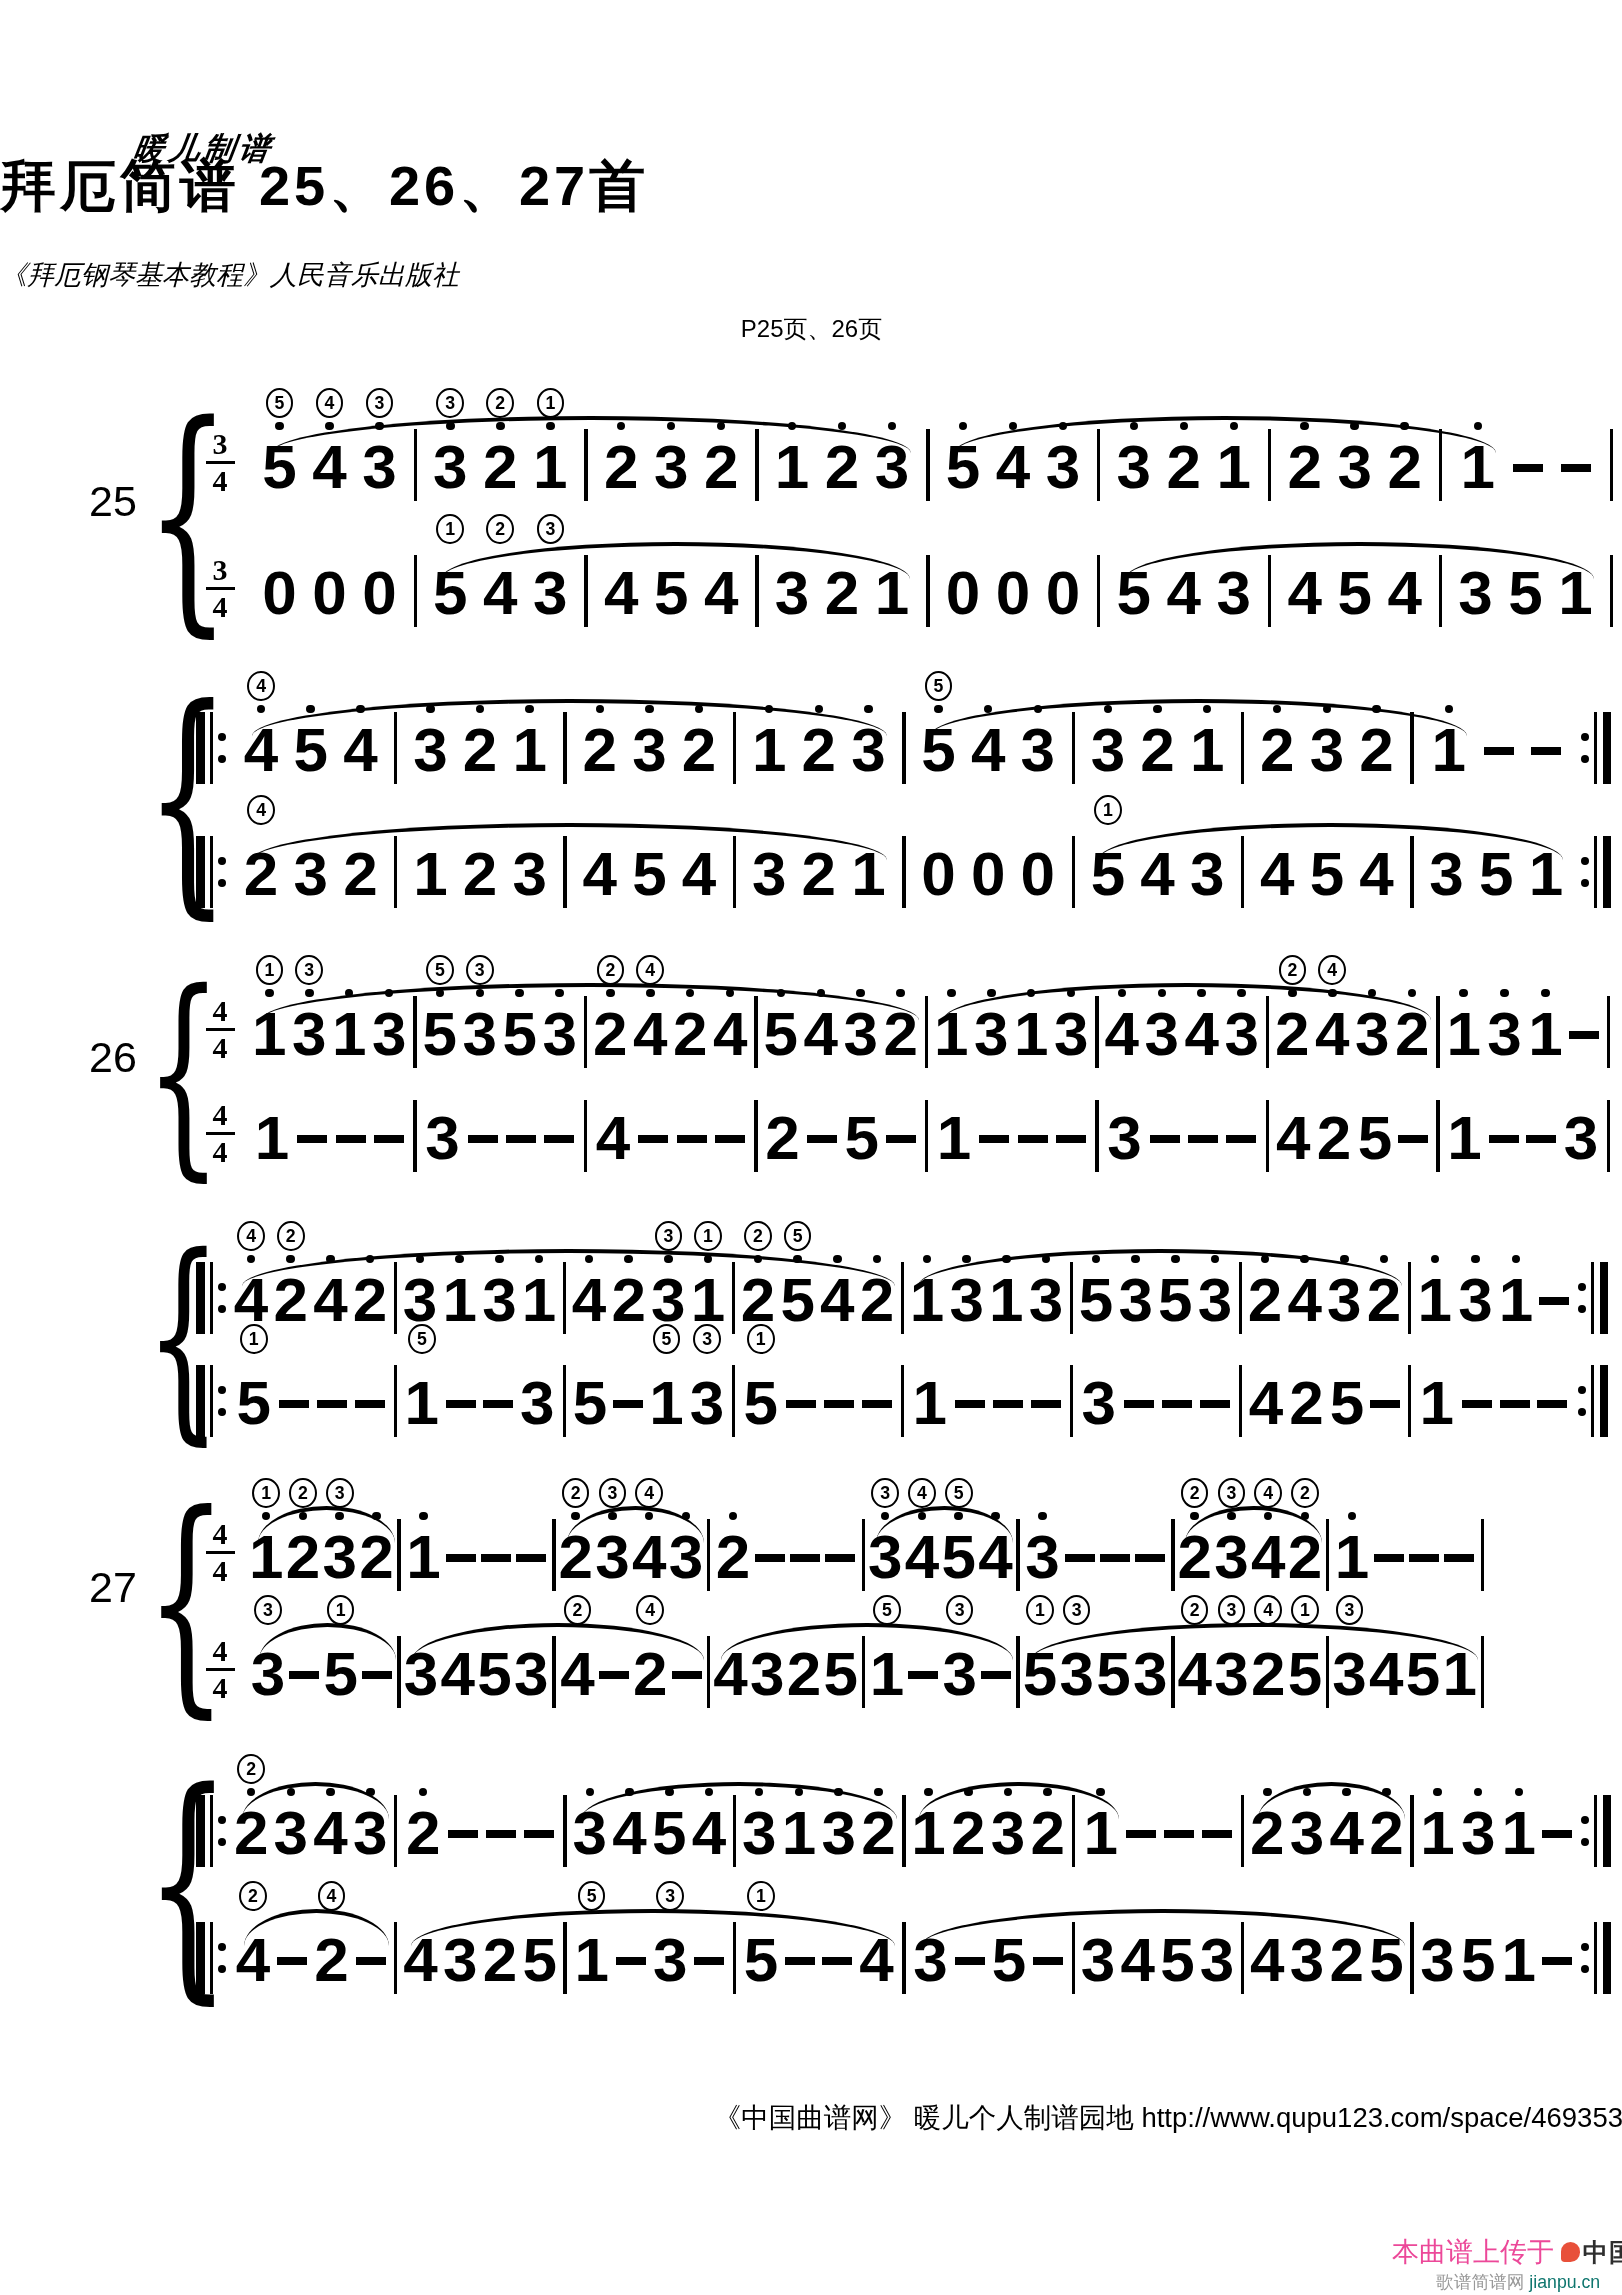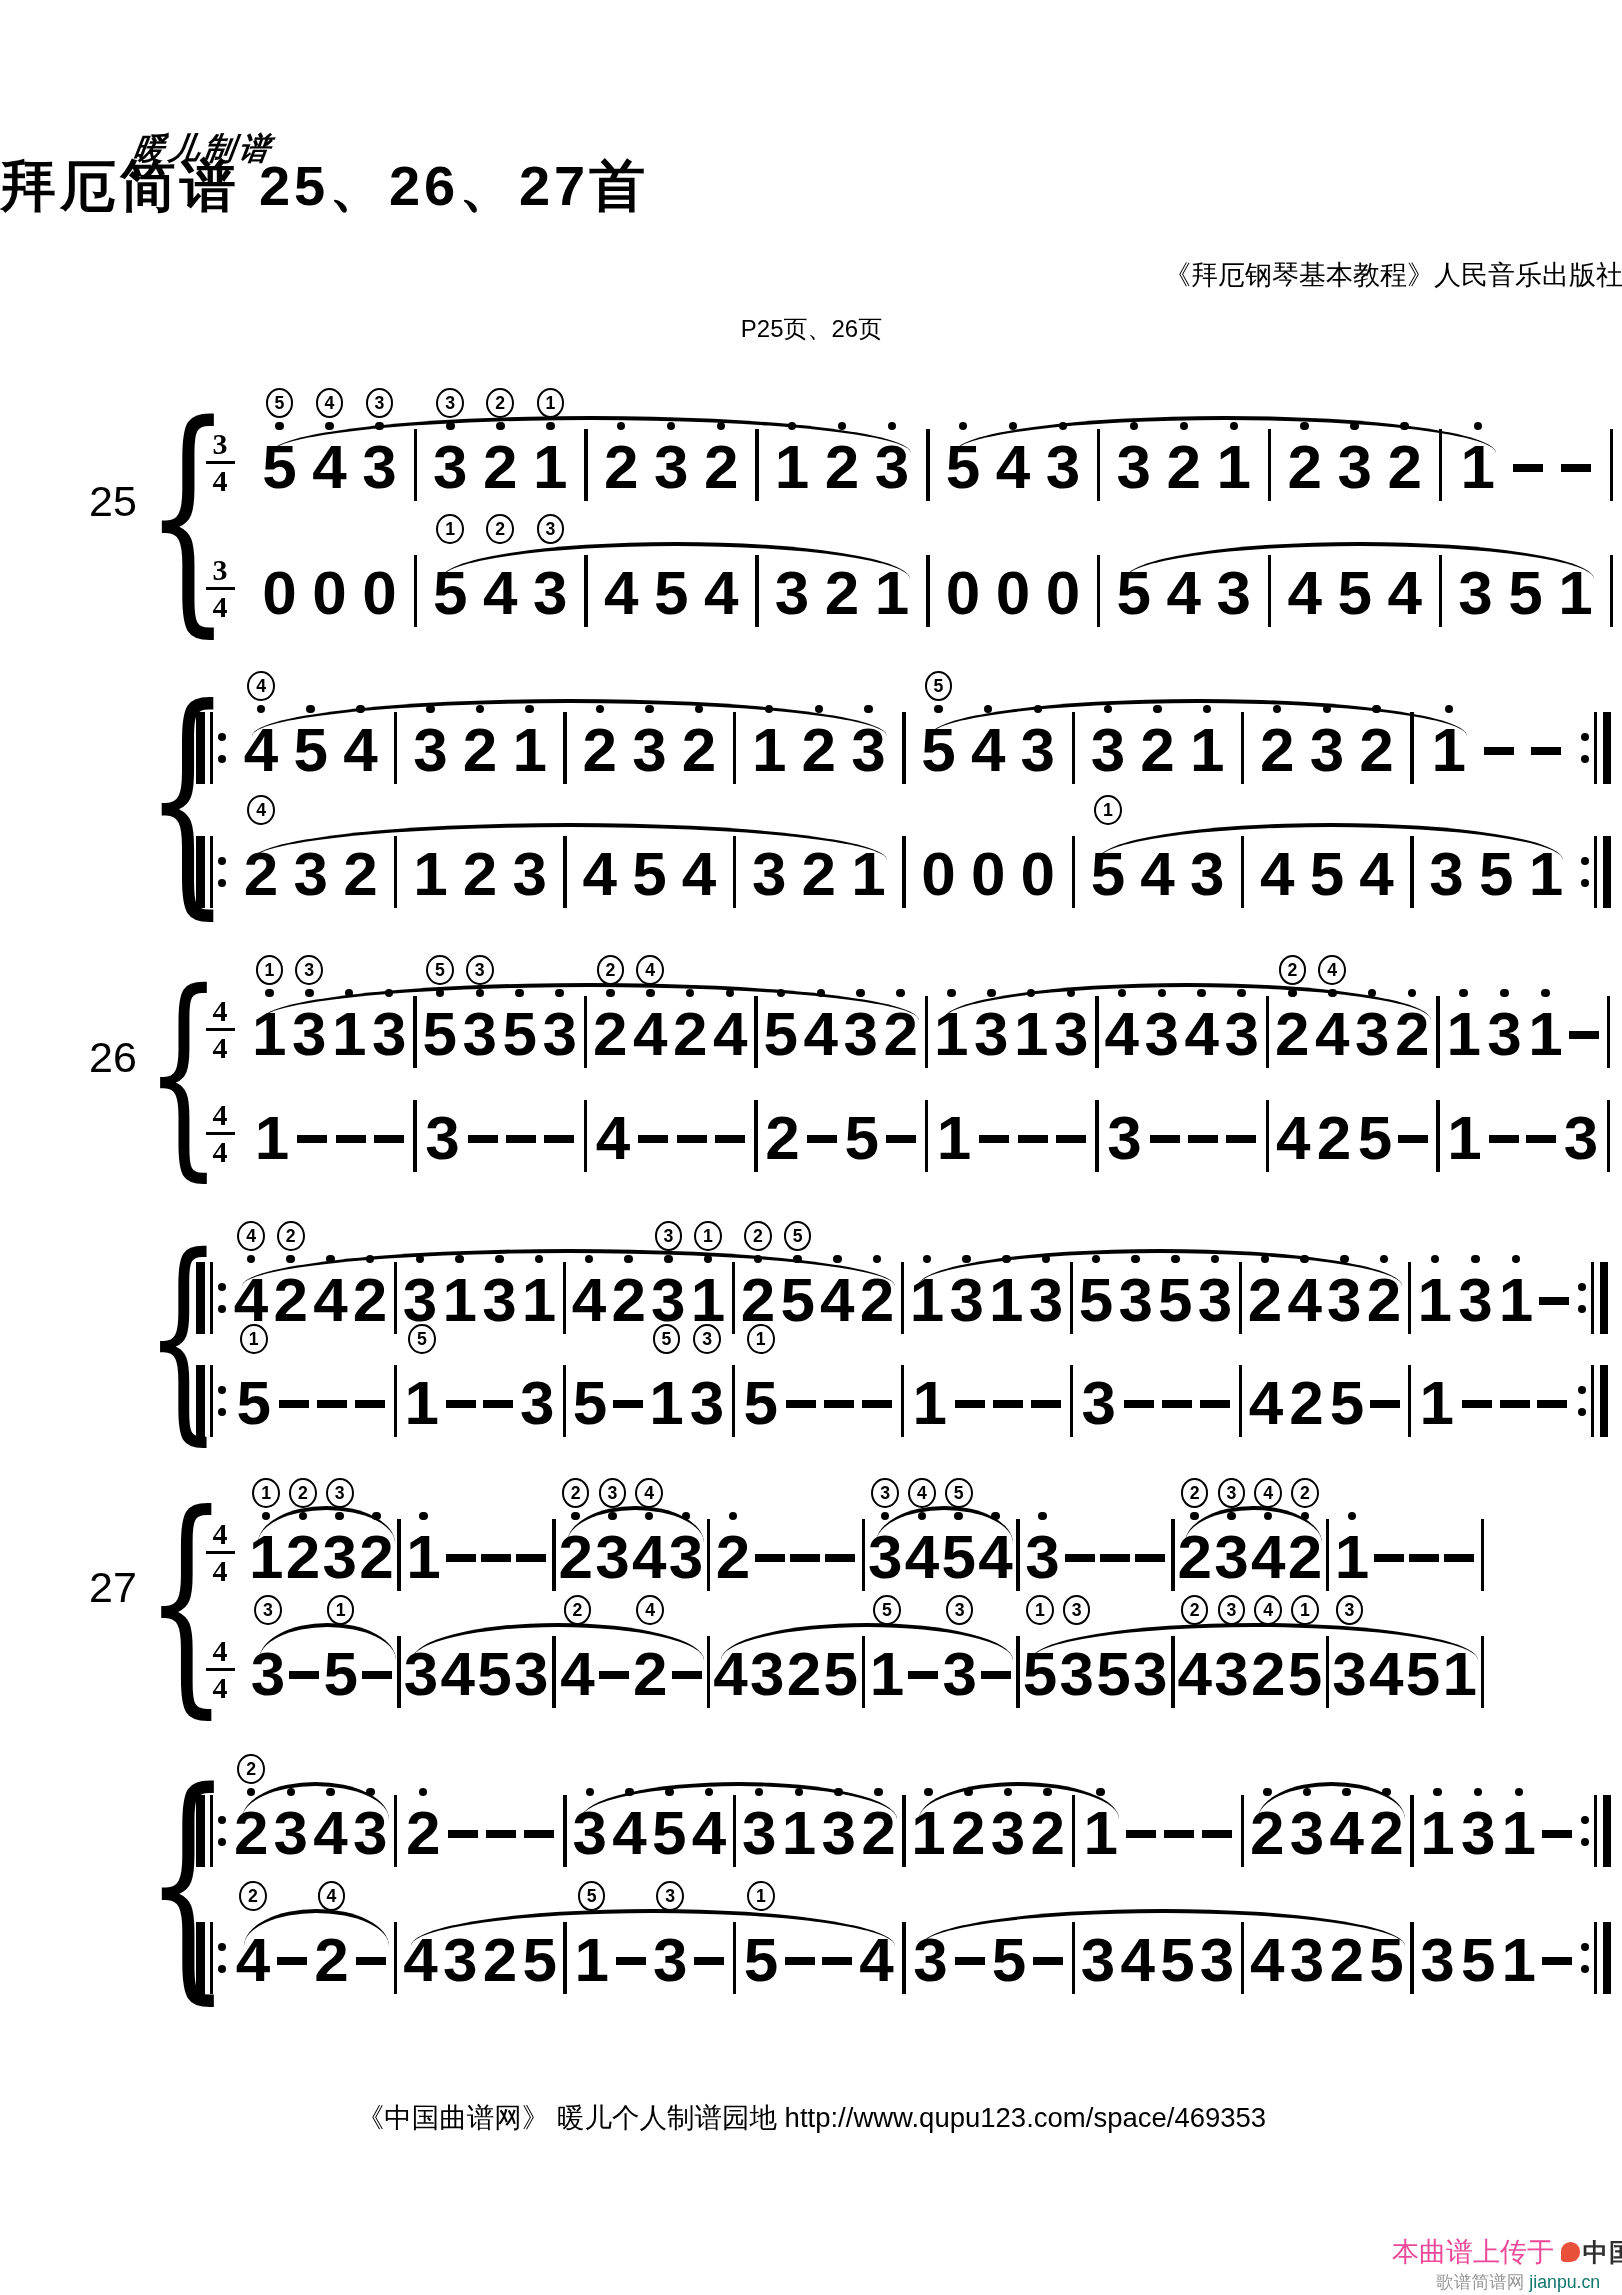--- a/index.html
+++ b/index.html
@@ -1,23 +1,23 @@
 <!DOCTYPE html>
 <html style="font-size:10.5px"><head>
 <meta charset="utf-8">
 <style>
   html,body{margin:0;padding:0;background:#ffffff;}
   #page{position:relative;width:1623px;height:2295px;background:#ffffff;overflow:hidden;
         font-family:"Liberation Sans",sans-serif;color:#000;}
   .logo{position:absolute;left:134px;top:128px;font-size:31px;font-weight:bold;font-style:italic;
         transform:skewX(-8deg);letter-spacing:3.9px;}
   .title{position:absolute;left:0;right:0;top:149px;text-align:left;font-size:56px;font-weight:bold;letter-spacing:3.9px;}
-  .subtitle{position:absolute;left:0;right:0;top:257px;text-align:right;font-size:27px;}
+  .subtitle{position:absolute;left:0;right:0;top:257px;text-align:left;font-size:27px;font-style:italic;}
   .pagenote{position:absolute;left:0;right:0;top:313px;text-align:center;font-size:24px;}
-  .footer{position:absolute;left:0;right:0;top:2100px;text-align:center;font-size:27.5px;}
+  .footer{position:absolute;left:0;right:0;top:2100px;text-align:right;font-size:27.5px;}
 
   .sys-label{position:absolute;left:77px;width:72px;text-align:center;font-size:43px;}
   .brace{position:absolute;left:145px;width:46px;font-family:"DejaVu Serif",serif;font-weight:400;
          transform:scaleX(0.55);transform-origin:left center;display:flex;align-items:center;overflow:visible;}
 
   .voice{position:absolute;left:196px;height:113px;display:flex;align-items:stretch;}
   .tsig{width:48px;flex:none;display:flex;flex-direction:column;align-items:center;margin-top:41px;gap:2px;}
   .tsig .tnum{font-size:30px;font-weight:bold;line-height:30px;font-family:"Liberation Serif",serif;}
   .tsig .tbar{width:29px;height:3.3px;background:#000;}
   .rep{flex:none;display:flex;margin-top:41px;height:72px;align-items:center;gap:5.2px;}

